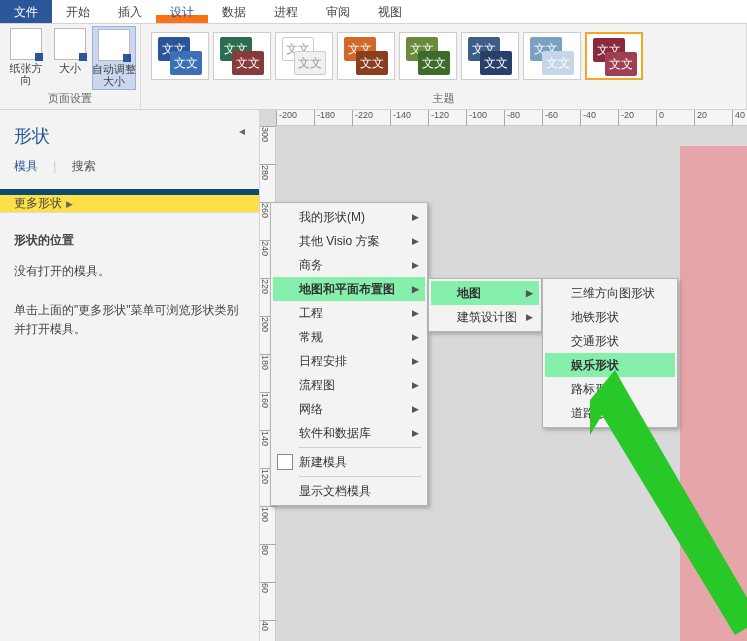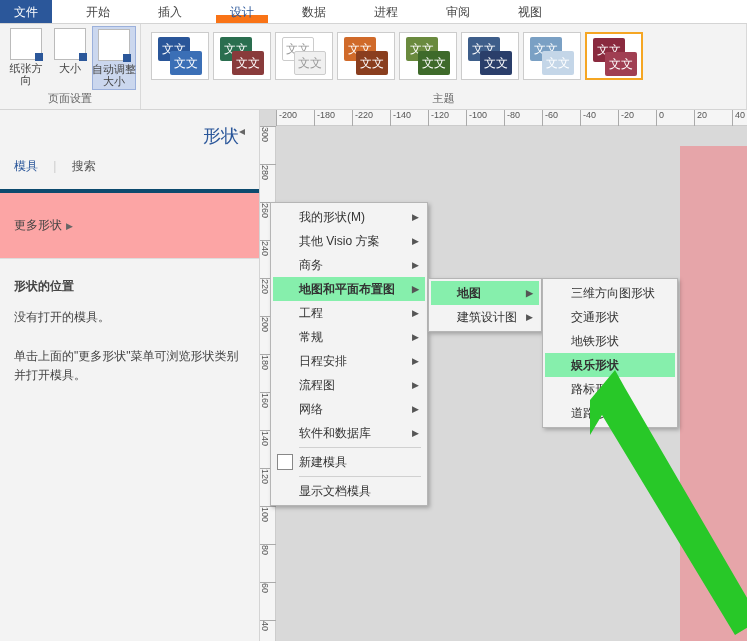--- a/index.html
+++ b/index.html
@@ -1,17 +1,17 @@
 <!DOCTYPE html>
 <html><head>
 <meta charset="utf-8">
 <style>
 *{margin:0;padding:0;box-sizing:border-box;font-family:"Microsoft YaHei","Segoe UI",sans-serif;font-size:12px;}
 body{width:747px;height:641px;background:#fff;overflow:hidden;position:relative;}
-.tabs{display:flex;height:24px;background:#fff;border-bottom:1px solid #d4d4d4;gap:20px;}
+.tabs{display:flex;height:24px;background:#fff;border-bottom:1px solid #d4d4d4;}
 .tab{padding:4px 14px;cursor:pointer;color:#444;}
 .tab.file{background:#2b579a;color:#fff;}
 .tab.active{color:#2b579a;border-bottom:8px solid #f97316;}
 .ribbon{display:flex;height:86px;background:#f3f3f3;border-bottom:1px solid #d4d4d4;}
 .group{display:flex;flex-direction:column;padding:2px 4px;border-right:1px solid #d9d9d9;height:100%;}
 .group-body{display:flex;flex:1;align-items:flex-start;}
 .group-label{text-align:center;color:#666;font-size:11px;padding:1px 0;}
 .big-btn{display:flex;flex-direction:column;align-items:center;width:44px;padding:2px;cursor:pointer;}
 .big-btn.sel{background:#cbd7ee;border:1px solid #9bb0db;}
 .ico{width:32px;height:32px;background:#fff;border:1px solid #bbb;position:relative;margin-bottom:2px;}
@@ -19,26 +19,26 @@
 .big-btn span{font-size:11px;text-align:center;line-height:1.1;color:#444;}
 .themes{display:flex;gap:4px;padding:6px;flex:1;}
 .theme{width:58px;height:48px;border:1px solid #ccc;background:#fff;position:relative;cursor:pointer;}
 .theme.sel{border:2px solid #f5a623;}
 .card{position:absolute;width:32px;height:24px;border-radius:2px;display:flex;align-items:center;justify-content:center;color:#fff;font-size:12px;}
 .c1{left:6px;top:4px;}
 .c2{left:18px;top:18px;}
 .main{display:flex;height:531px;}
 .side{width:260px;background:#f3f3f3;border-right:1px solid #d4d4d4;padding:0;}
 .side-hdr{padding:14px 14px 6px;}
-.side-title{font-size:18px;color:#2b579a;font-weight:normal;text-align:right;}
+.side-title{font-size:18px;color:#2b579a;font-weight:normal;}
 .side-close{float:right;color:#666;cursor:pointer;}
 .side-sub{padding:4px 14px 14px;color:#555;}
 .side-sub span{margin-right:12px;cursor:pointer;}
 .side-sub span.a{color:#2b579a;}
-.more{padding:24px 14px;background:#fca5a5;border-top:4px solid #0c4a6e;border-bottom:1px solid #ddd;cursor:pointer;color:#444;}
+.more{padding:0 14px;background:#fde047;border-top:6px solid #0c4a6e;border-bottom:1px solid #ddd;cursor:pointer;color:#444;}
 .more .tri{font-size:9px;margin-left:4px;color:#666;}
 .side-body{padding:18px 14px;color:#444;font-size:12px;line-height:1.6;}
 .side-body h4{font-size:12px;font-weight:bold;margin-bottom:12px;}
 .canvas{flex:1;position:relative;background:#d9d9d9;overflow:hidden;}
 .ruler-h{position:absolute;top:0;left:16px;right:0;height:16px;background:#f5f5f5;border-bottom:1px solid #ccc;}
 .ruler-h .tick{position:absolute;top:0;font-size:9px;color:#555;border-left:1px solid #aaa;height:16px;padding-left:2px;}
 .ruler-v{position:absolute;top:16px;left:0;width:16px;bottom:0;background:#f5f5f5;border-right:1px solid #ccc;}
 .ruler-v .tick{position:absolute;left:0;font-size:9px;color:#555;border-top:1px solid #aaa;width:16px;writing-mode:vertical-lr;}
 .page{position:absolute;left:420px;top:36px;width:400px;height:600px;background:#e6a5a9;}
 .menu{position:absolute;background:#f3f3f3;border:1px solid #b5b5b5;box-shadow:2px 2px 4px rgba(0,0,0,.25);padding:2px;}
@@ -237,24 +237,24 @@
     <div class="mi">
       <span>建筑设计图</span>
       <span class="arr">▶</span>
     </div>
   </div>
 <div class="menu" id="m3" style="left:542px;top:278px;width:136px">
     <div class="mi">
       <span>三维方向图形状</span>
     </div>
     <div class="mi">
+      <span>地铁形状</span>
+    </div>
+    <div class="mi">
       <span>交通形状</span>
-    </div>
-    <div class="mi">
-      <span>地铁形状</span>
     </div>
     <div class="mi hl">
       <span>娱乐形状</span>
     </div>
     <div class="mi">
       <span>路标形状</span>
     </div>
     <div class="mi">
       <span>道路形状</span>
     </div>

